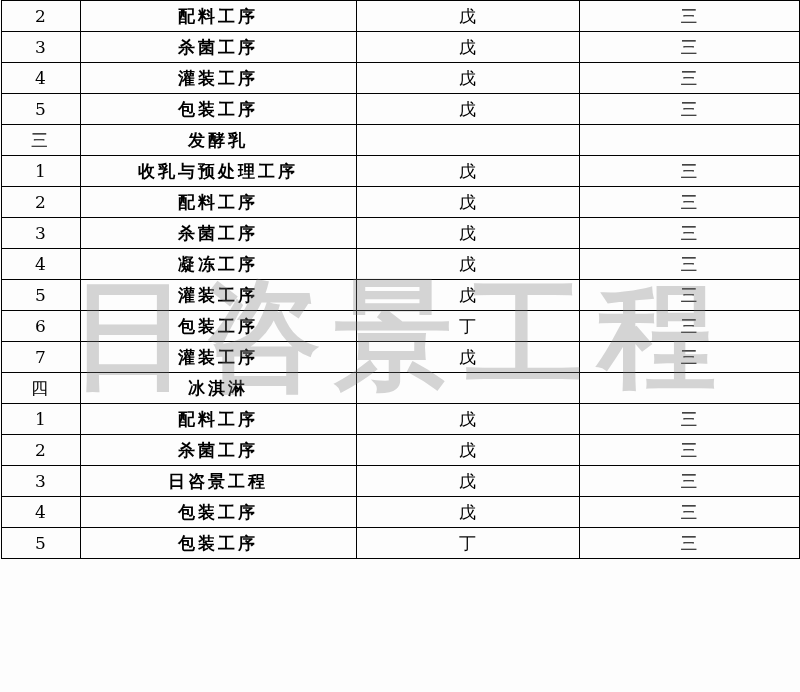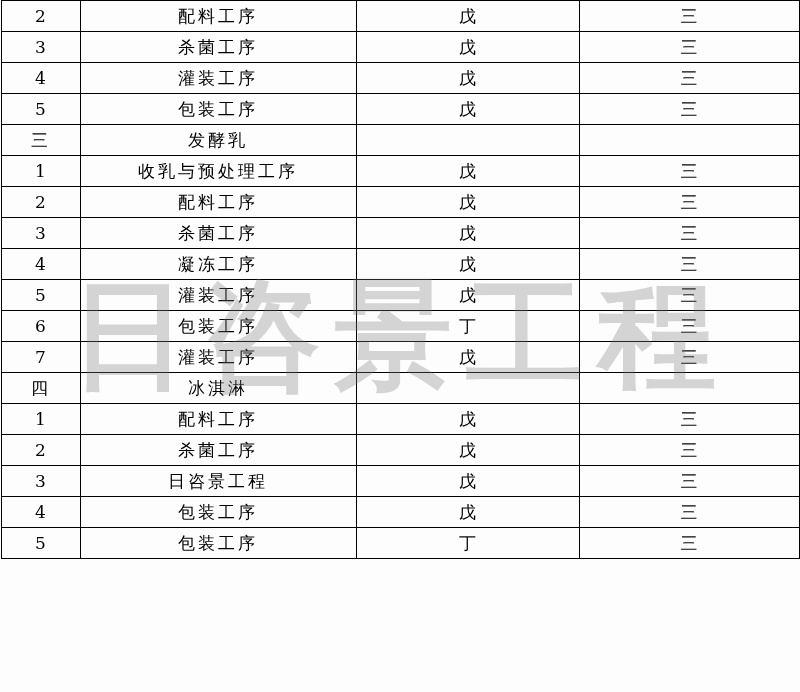--- a/index.html
+++ b/index.html
@@ -58,21 +58,21 @@
     height: 30px;
     padding: 0;
     text-align: center;
     vertical-align: middle;
     font-size: 17px;
     line-height: 30px;
     white-space: nowrap;
     background: transparent;
   }
   td.c-num  { width: 78px; }
-  td.c-name { width: 275px; }
+  td.c-name { width: 275px; font-weight: bold; }
   td.c-a    { width: 222px; }
   td.c-b    { width: 219px; }
 
   td.level { letter-spacing: 2px; }
   td.name  { letter-spacing: 3px; }
   td.small-num { font-family: "DejaVu Serif", "Liberation Serif", serif; font-size: 16px; }
 </style>
 </head>
 <body>
 

